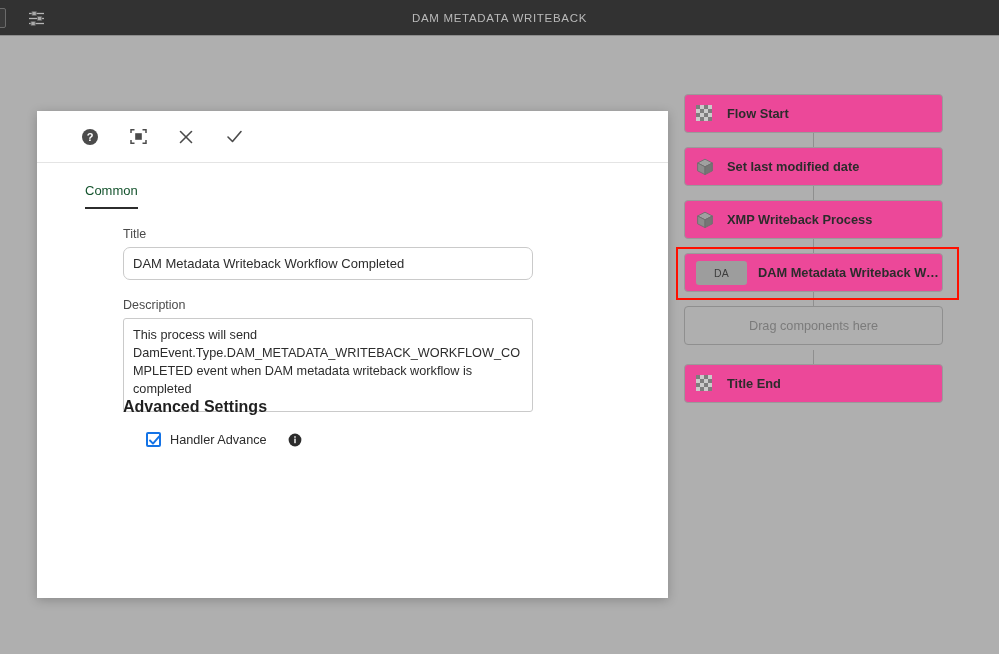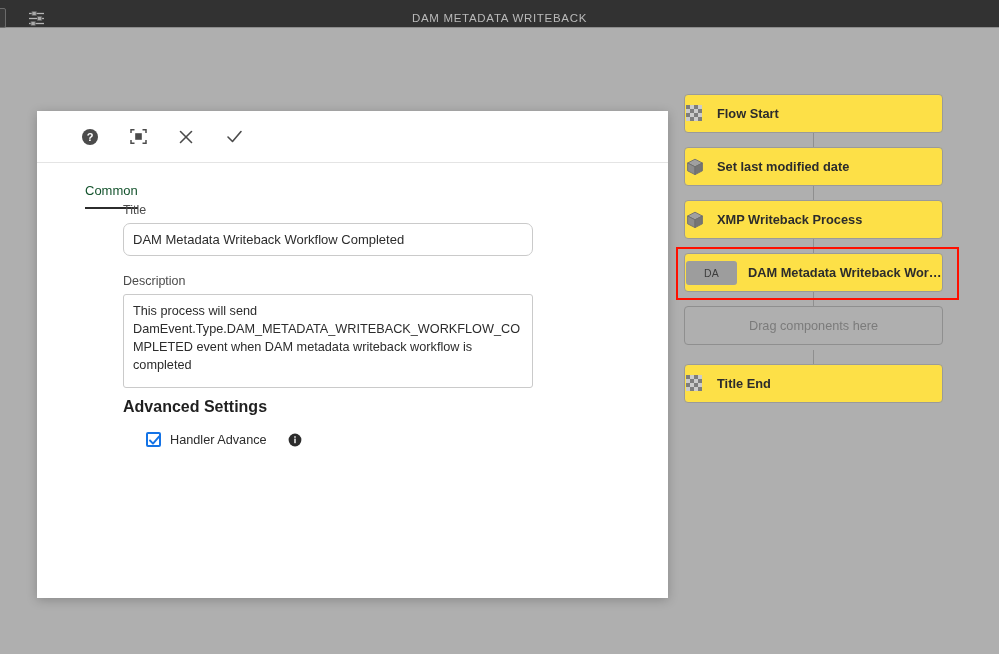--- a/index.html
+++ b/index.html
@@ -6,21 +6,21 @@
   html, body {
     width: 999px; height: 654px;
     background: #afafaf;
     font-family: "Liberation Sans", sans-serif;
     overflow: hidden;
   }
   #root { position: relative; width: 999px; height: 654px; background: #afafaf; }
 
   
   .topbar {
-    position: absolute; left: 0; top: 0; width: 999px; height: 28px;
+    position: absolute; left: 0; top: 0; width: 999px; height: 36px;
     background: #323232;
     border-bottom: 1px solid #8d8d8d;
   }
   .topbar-left-stub {
     position: absolute; left: -4px; top: 8px; width: 10px; height: 20px;
     border: 1px solid #6b6b6b; background: #3a3a3a; border-radius: 2px;
   }
   .sliders-icon { position: absolute; left: 27px; top: 9px; width: 19px; height: 19px; }
   .topbar-title {
     position: absolute; left: 0; top: 0; width: 999px; height: 36px;
@@ -57,21 +57,21 @@
 
   
   .tabs { position: absolute; left: 48px; top: 70px; }
   .tab {
     display: inline-block; font-size: 13px; color: #14532d;
     padding-bottom: 9px; cursor: pointer;
   }
   .tab.active { border-bottom: 2px solid #2c2c2c; }
 
   
-  .form { position: absolute; left: 86px; top: 92px; width: 410px; }
+  .form { position: absolute; left: 86px; top: 116px; width: 410px; }
   .field-label {
     font-size: 12.5px; color: #4b4b4b; margin-bottom: 6px; display: block;
   }
   .text-input {
     width: 410px; height: 33px; border: 1px solid #cacaca; border-radius: 7px;
     font-family: "Liberation Sans", sans-serif; font-size: 13px; color: #2c2c2c;
     padding: 0 9px; background: #fff; outline: none;
   }
   .field-gap { height: 18px; }
   .text-area {
@@ -96,22 +96,22 @@
   .cb-label { font-size: 12.7px; color: #2c2c2c; }
   .info-icon { margin-left: 12px; cursor: pointer; display: flex; }
 
   
   .flow { position: absolute; left: 684px; top: 94px; width: 259px; }
   .flow-conn {
     position: absolute; left: 129px; width: 1px; background: #8f8f8f;
   }
   .flow-node {
     position: absolute; left: 0; width: 259px; height: 39px;
-    background: #fde047; border: 1px solid #9a9a9a; border-radius: 4px;
-    display: flex; align-items: center; padding-left: 1px; cursor: pointer;
+    background: #ec4899; border: 1px solid #9a9a9a; border-radius: 4px;
+    display: flex; align-items: center; padding-left: 11px; cursor: pointer;
   }
   .flow-node.dropzone {
     background: transparent; border: 1px solid #8f8f8f;
     justify-content: center; padding-left: 0;
   }
   .flow-node.dropzone .node-label { color: #7b7b7b; font-weight: normal; font-size: 12.7px; }
   .node-label {
     font-size: 12.8px; font-weight: bold; color: #2c2c2c;
     white-space: nowrap; overflow: hidden; text-overflow: ellipsis;
   }

